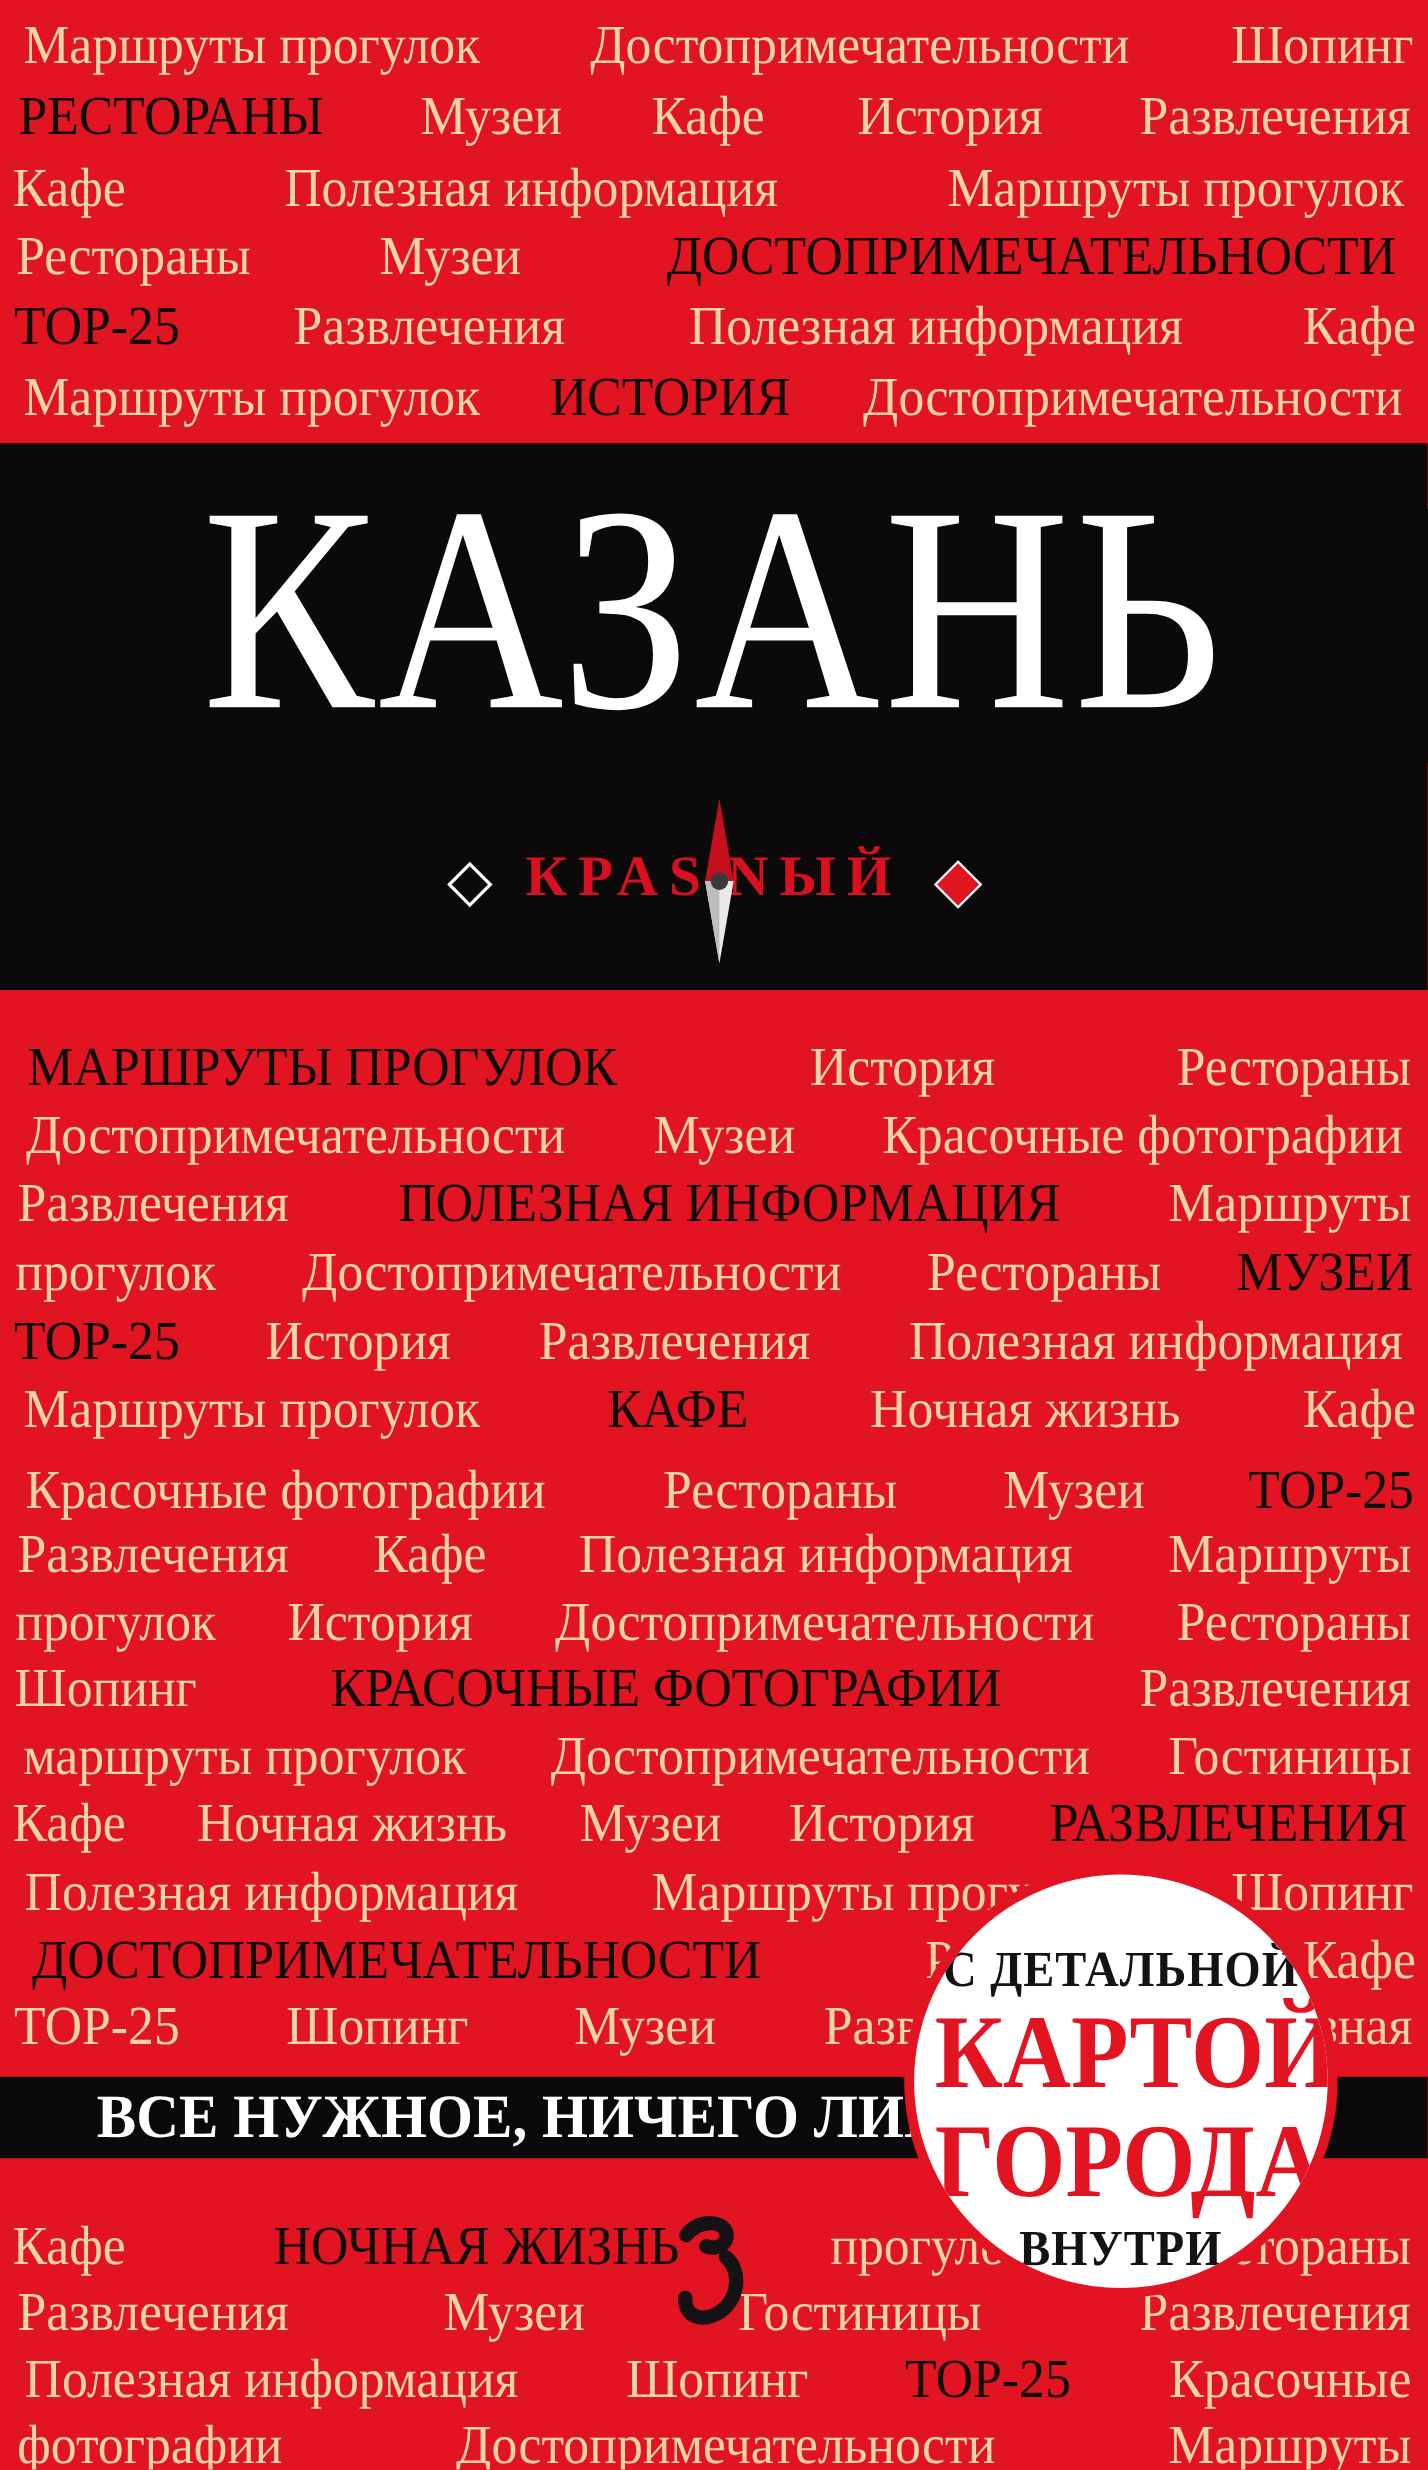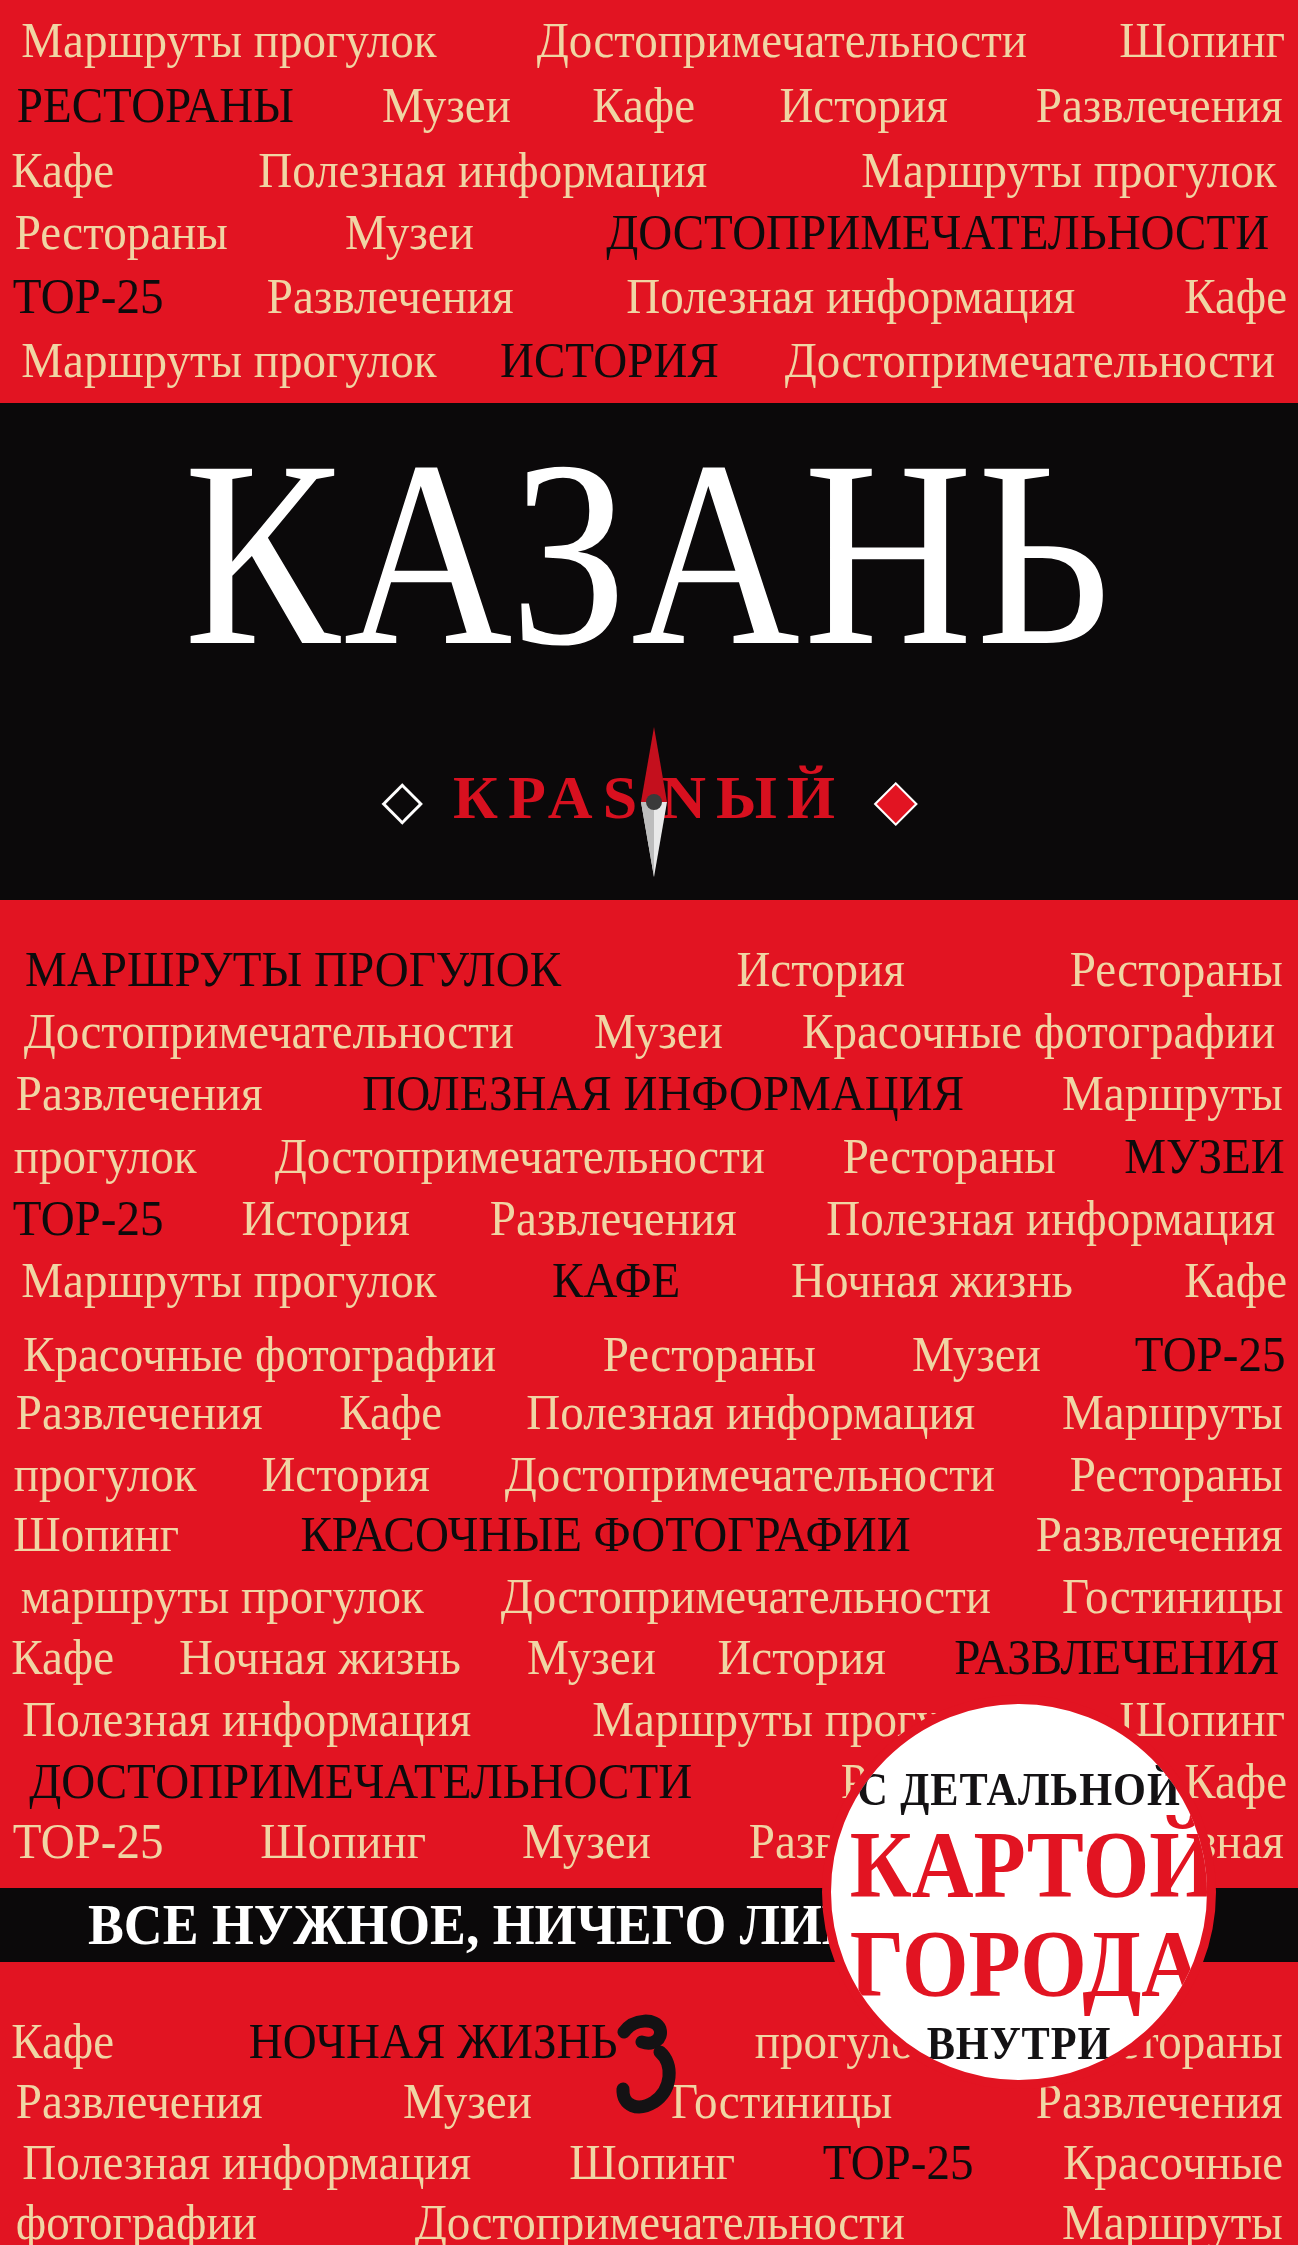--- a/index.html
+++ b/index.html
@@ -26,21 +26,21 @@
     transform:scaleX(.88);transform-origin:center;
   }
   .brand{
     position:absolute;left:0;right:0;top:332px;height:130px;
     display:flex;justify-content:center;align-items:center;gap:30px;
     font-weight:bold;
   }
   .diamond{font-size:54px;line-height:54px;}
   .diamond.left{color:#ffffff;}
   .diamond.right{color:#e21422;-webkit-text-stroke:2px #ffffff;}
-  .brand-word{font-size:62px;line-height:86px;letter-spacing:10px;color:#d8101f;font-family:Liberation Serif, serif;}
+  .brand-word{font-size:52px;line-height:86px;letter-spacing:10px;color:#d8101f;font-family:Liberation Serif, serif;}
   .brand-word.white{color:#ffffff;letter-spacing:14px;}
   .needle-wrap{display:inline-block;position:relative;width:14px;height:86px;vertical-align:middle;}
   .needle{position:absolute;left:-13px;top:-33px;}
   
   .ribbon{position:absolute;left:0;right:0;top:1888px;height:74px;background:#0b090a;z-index:4;}
   .ribbon-text{
     position:absolute;left:88px;top:6px;color:#ffffff;font-weight:bold;
     font-size:56px;line-height:62px;white-space:nowrap;
     transform:scaleX(.96);transform-origin:left center;
   }

